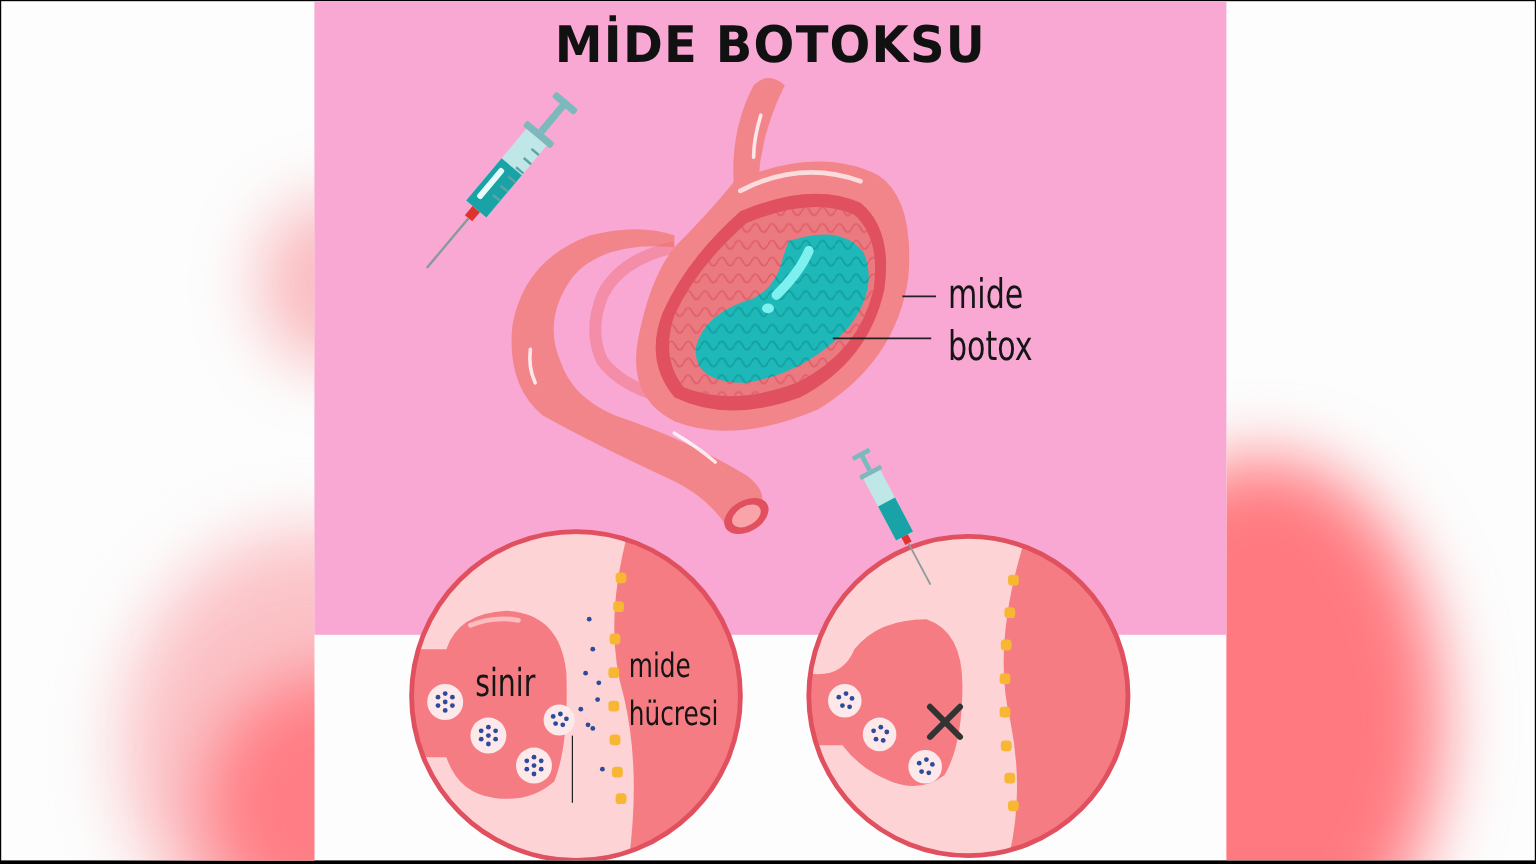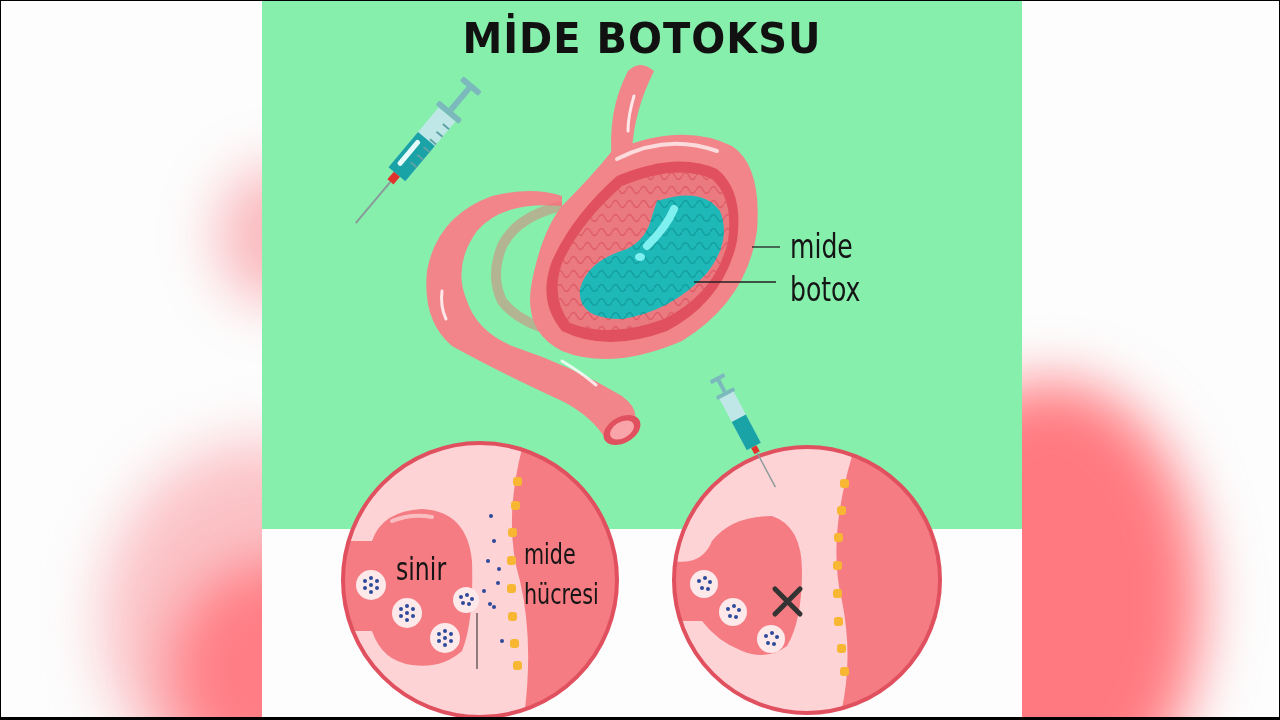--- a/index.html
+++ b/index.html
@@ -2,21 +2,21 @@
 <html><head>
 <meta charset="utf-8">
 <style>
   html,body{margin:0;padding:0;}
   body{width:1280px;height:720px;overflow:hidden;background:#000;font-family:"Liberation Sans",sans-serif;}
   .frame{position:absolute;left:1px;top:1px;width:1278px;height:716px;background:#fdfdfd;overflow:hidden;}
   .side{position:absolute;top:0;height:716px;overflow:hidden;}
   .side.left{left:0;width:261px;}
   .side.right{left:1021px;width:257px;}
   .blob{position:absolute;border-radius:50%;filter:blur(28px);}
-  .center{position:absolute;left:261px;top:0;width:760px;height:528px;background:#86efac;}
+  .center{position:absolute;left:261px;top:0;width:760px;height:528px;background:#f9a8d4;}
   .title{position:absolute;left:0;width:760px;top:14px;text-align:center;font-family:"DejaVu Sans",sans-serif;font-weight:bold;font-size:40px;letter-spacing:1px;color:#111;transform:scaleY(1.05);}
   svg{position:absolute;left:0;top:0;}
   .lbl{position:absolute;font-family:"DejaVu Sans Condensed","DejaVu Sans",sans-serif;color:#151515;font-size:34px;line-height:1;transform:scaleX(0.82);transform-origin:left top;}
 </style>
 </head>
 <body>
 
 <div class="frame">
 
   <div class="side left">

